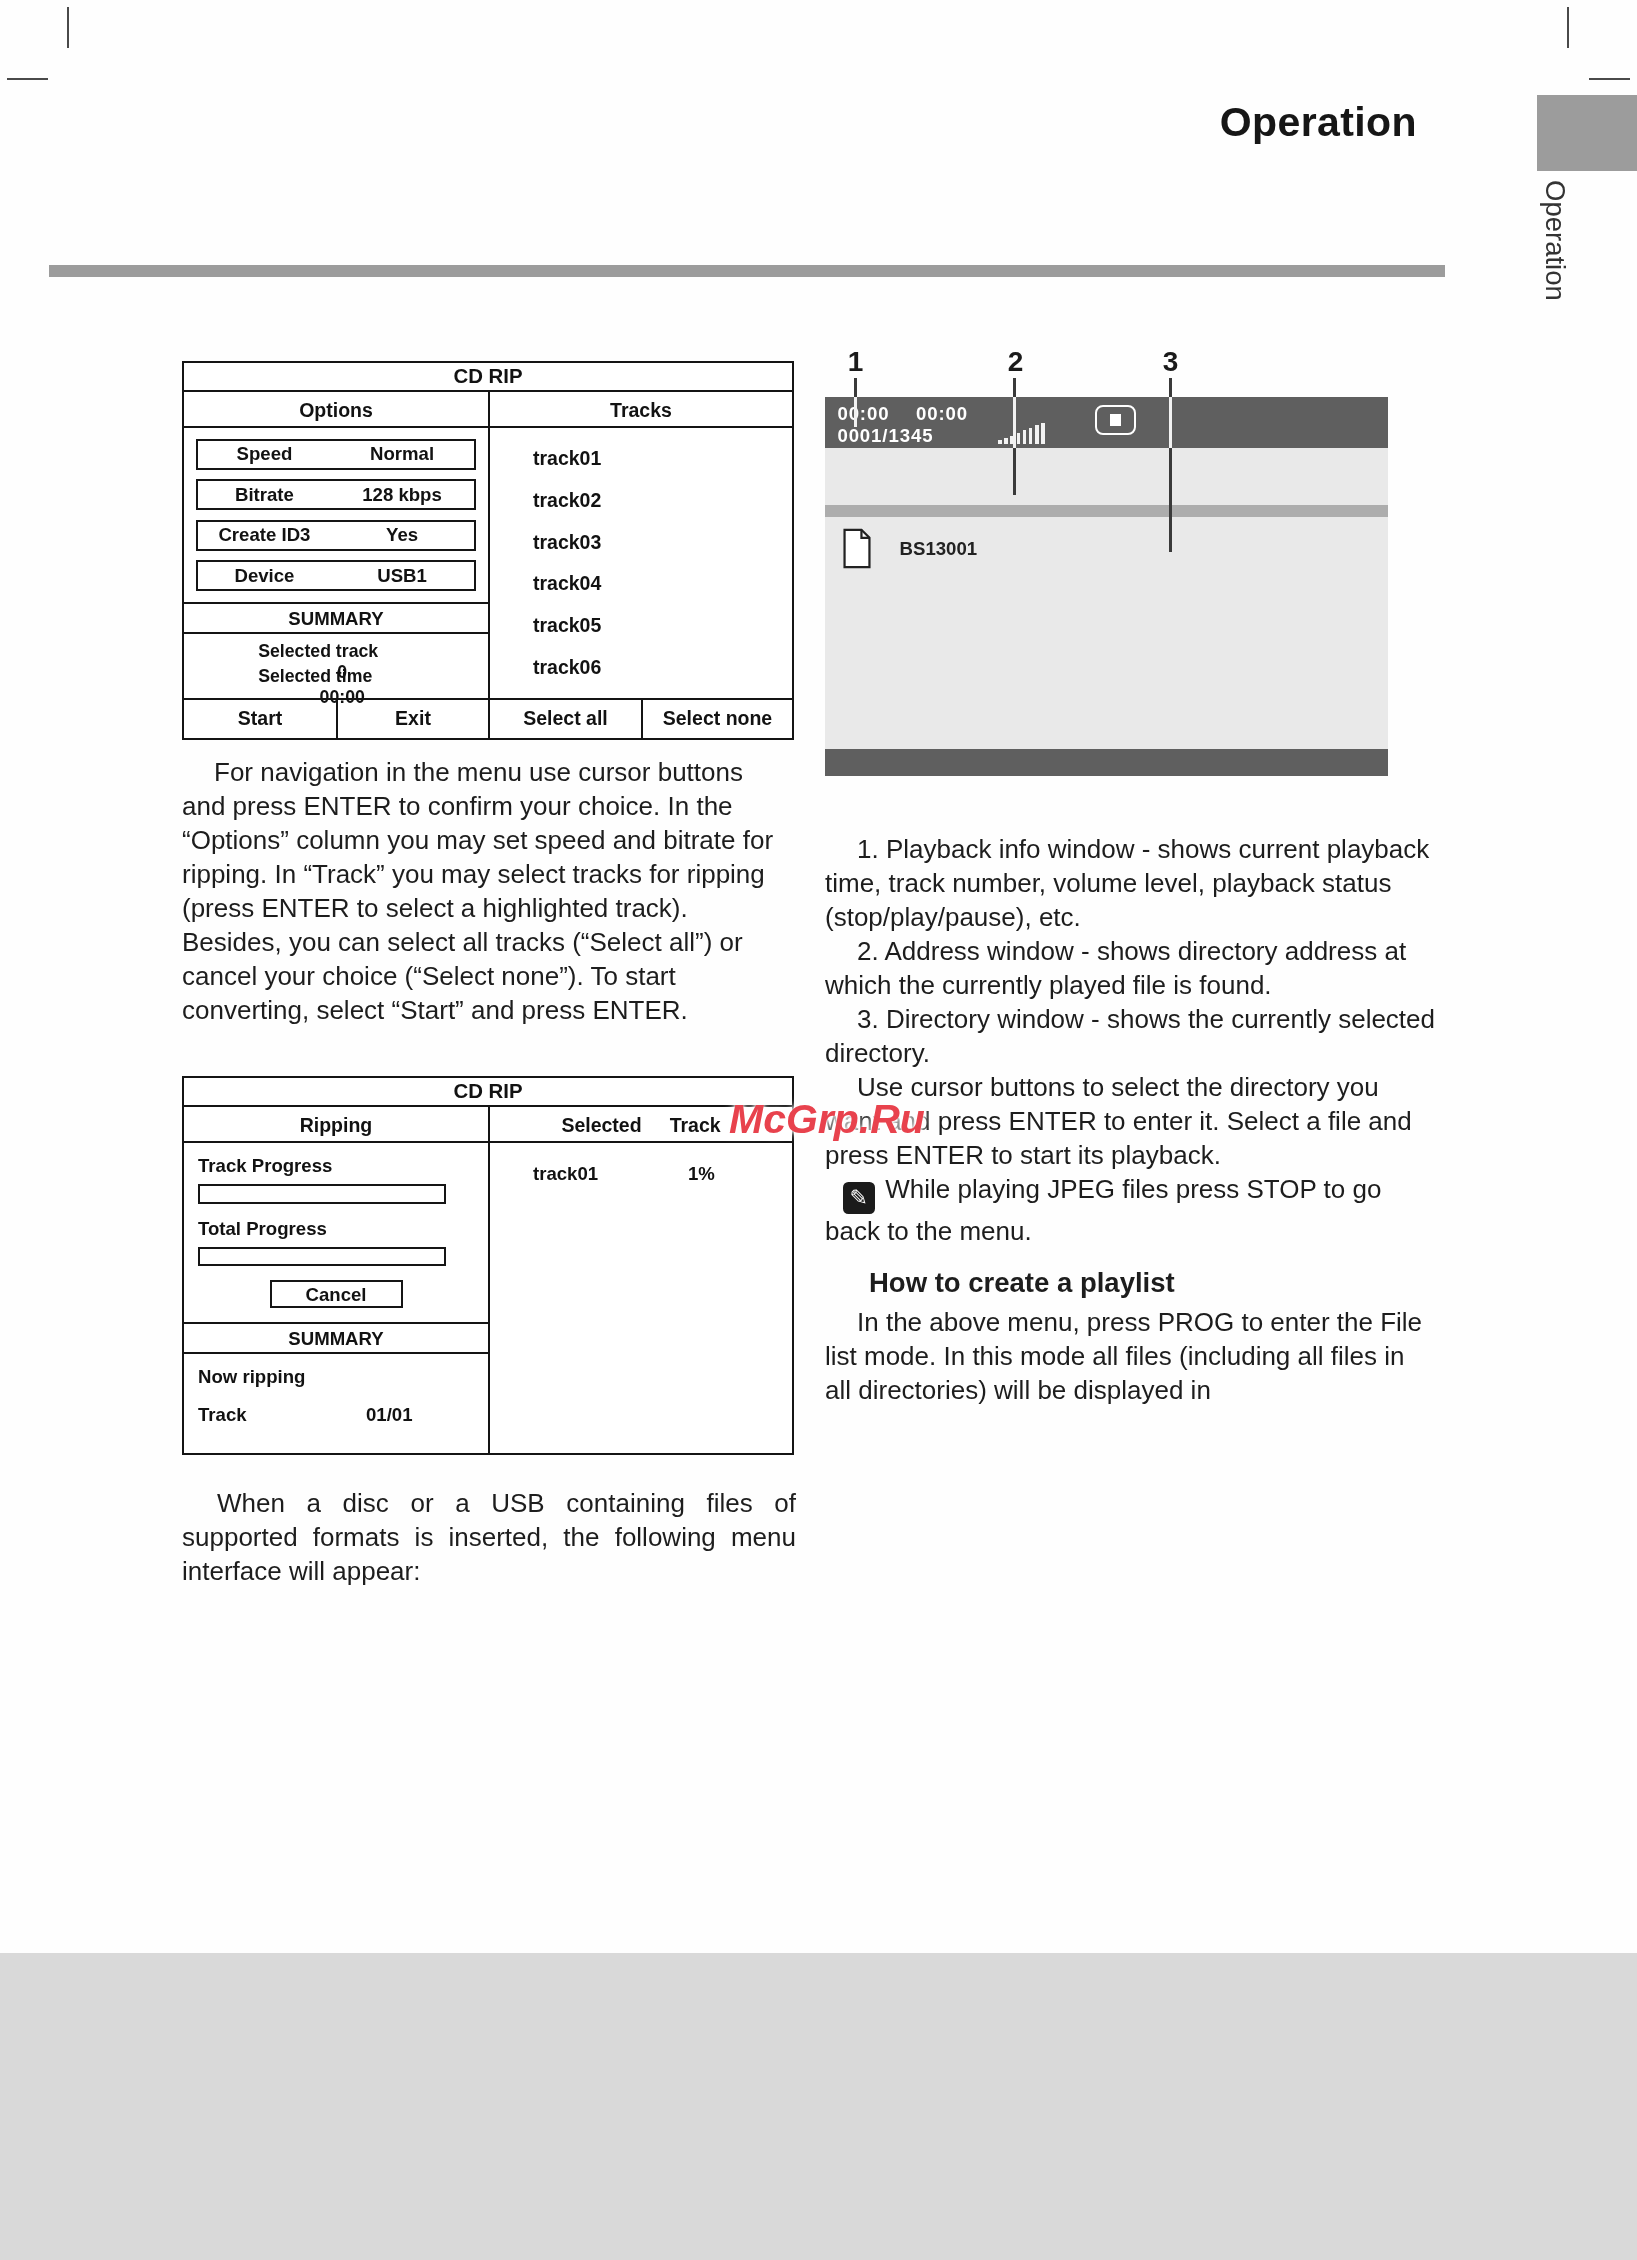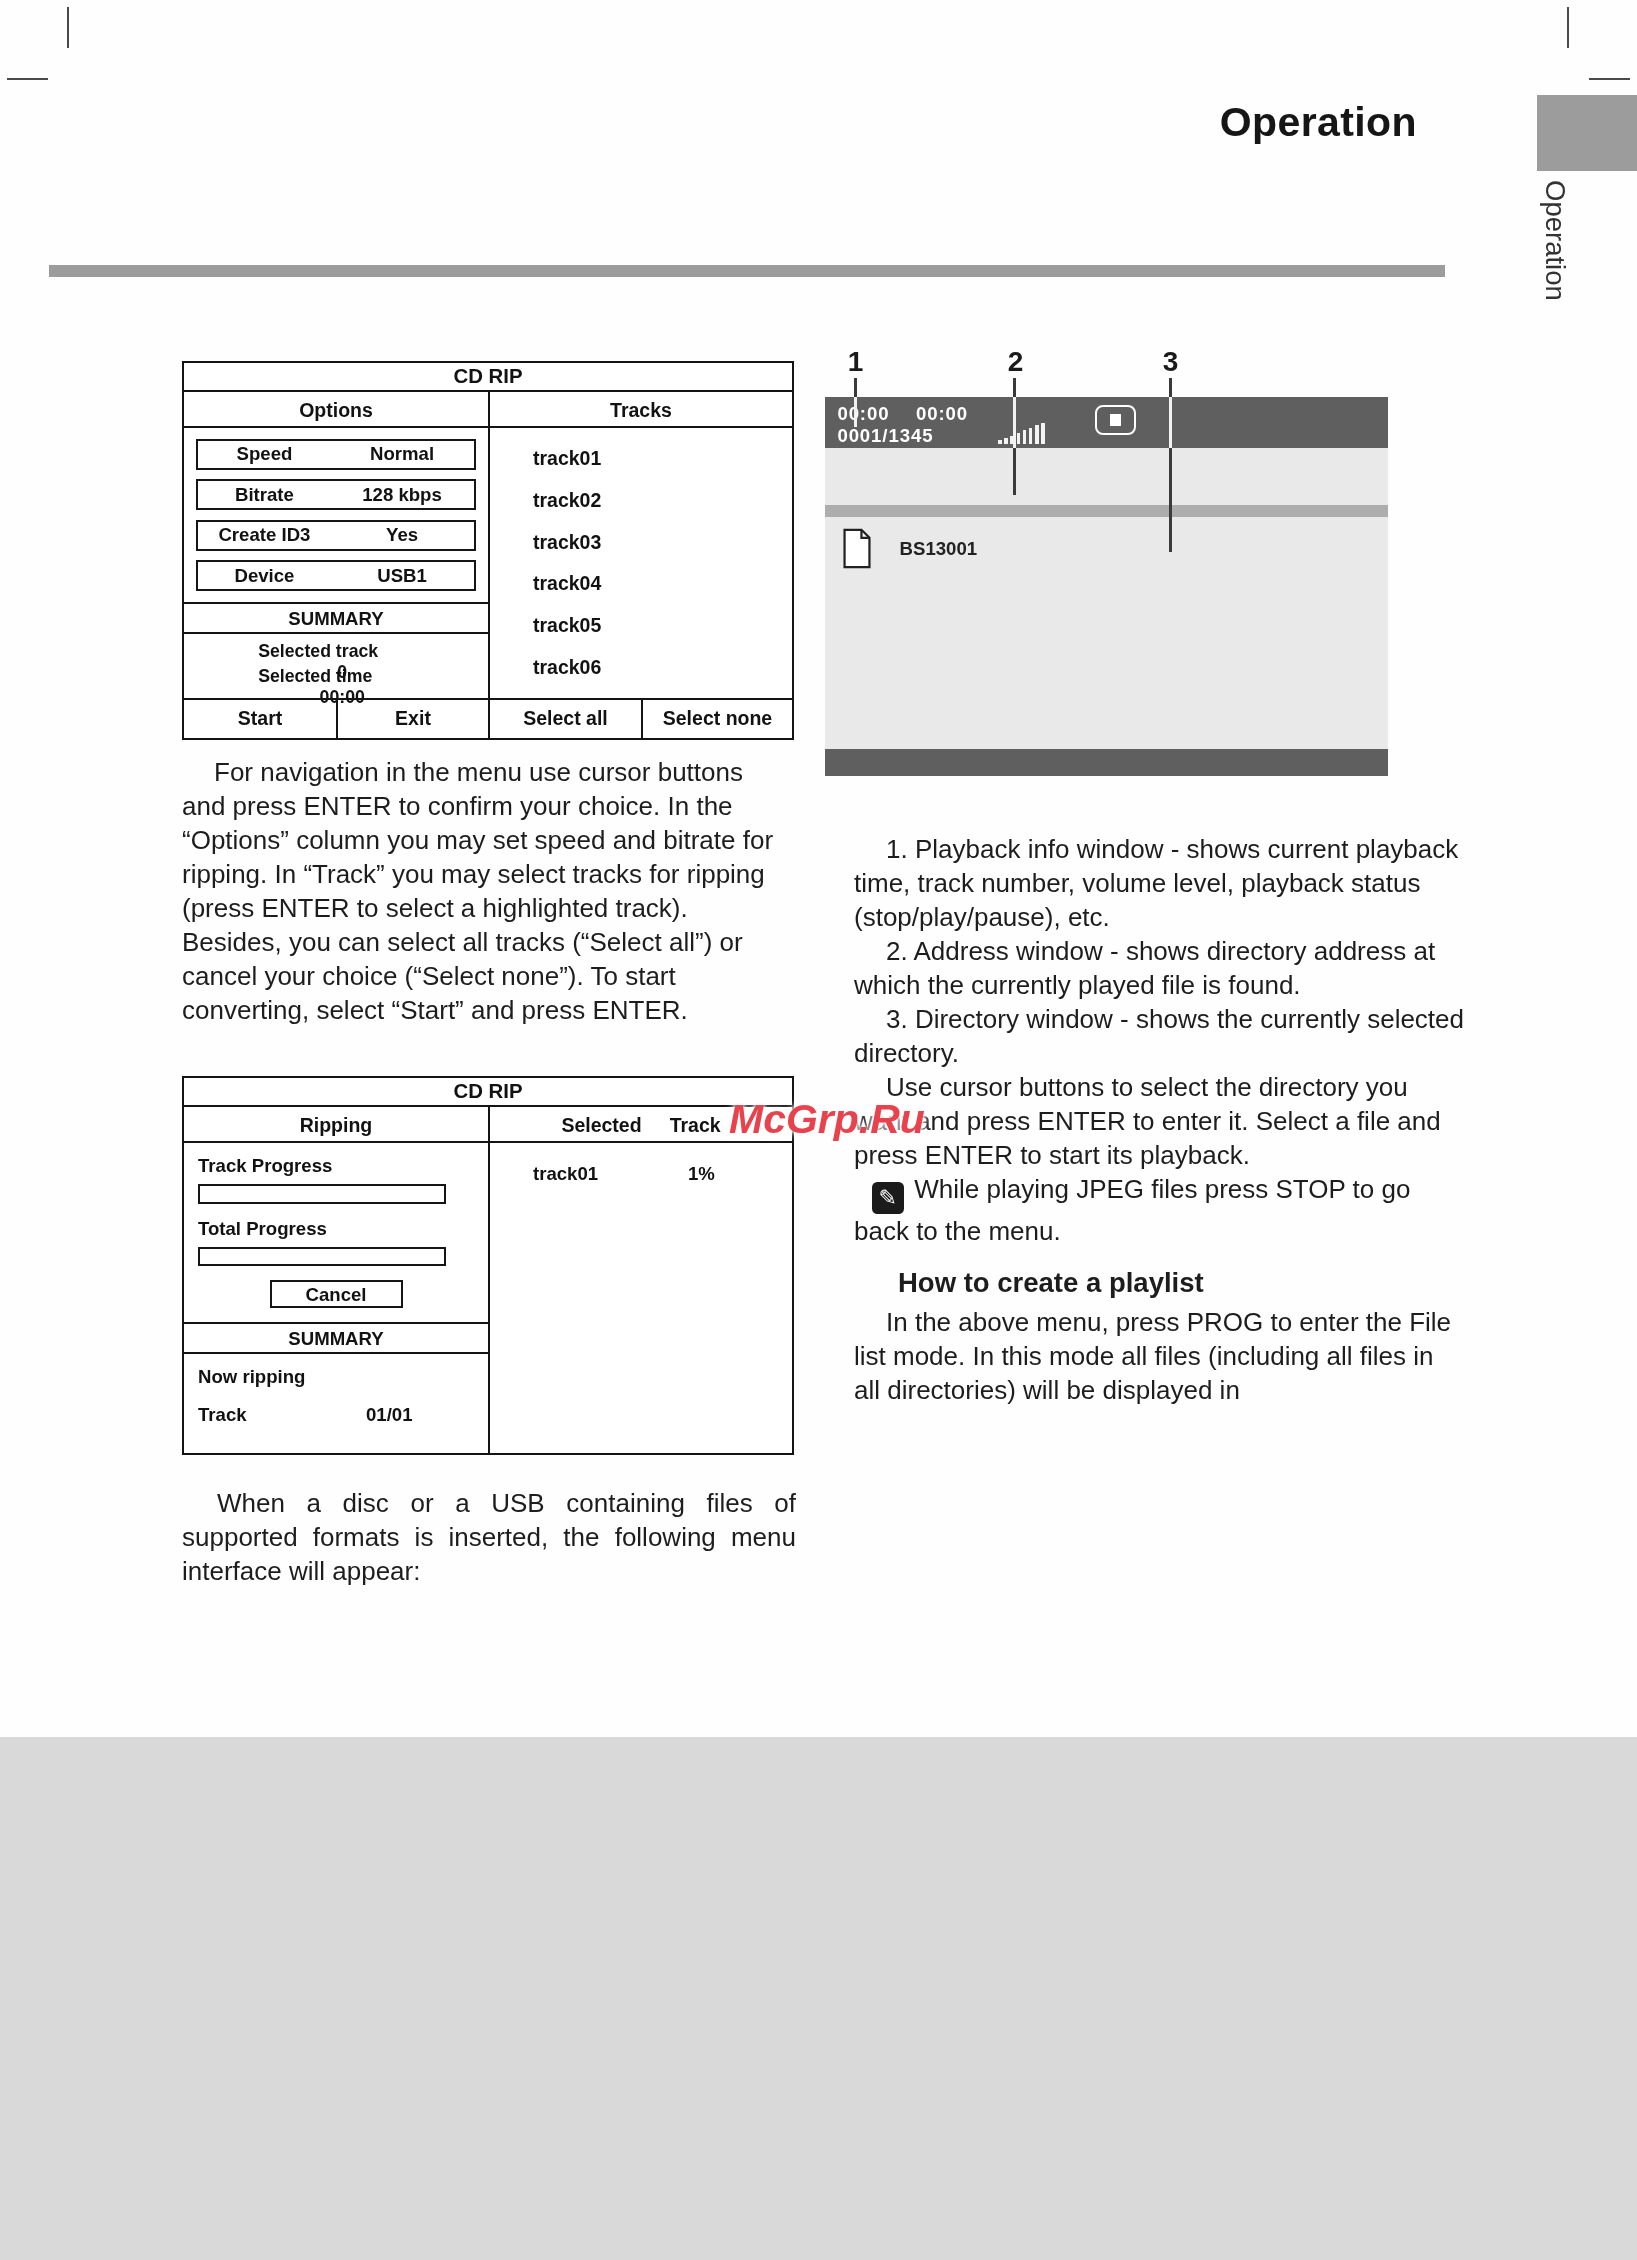--- a/index.html
+++ b/index.html
@@ -1,18 +1,18 @@
 <!DOCTYPE html>
 <html style="font-size:14px"><head>
 <meta charset="utf-8">
 <style>
   * { box-sizing: border-box; }
   html,body { margin:0; padding:0; background:#d9d9d9; }
   .page {
-    position:relative; width:1638px; height:1737px; background:#fefefe;
+    position:relative; width:1638px; height:1953px; background:#fefefe;
     font-family:"Liberation Sans","DejaVu Sans",sans-serif; color:#1c1c1c; overflow:hidden;
   }
   .abs { position:absolute; }
 
   
   .crop { position:absolute; background:#4a4a4a; }
 
   
   .page-title { left:974px; top:99px; width:443px; text-align:right;
     font-size:41px; font-weight:bold; color:#161616; letter-spacing:0.4px; }
@@ -79,21 +79,21 @@
   .addr-strip { position:absolute; left:0; top:108px; width:100%; height:11.5px; background:#adadad; }
   .file-row { position:absolute; left:16px; top:131px; display:flex; align-items:center; }
   .file-label { margin-left:26.6px; font-size:18.6px; font-weight:bold; color:#222; }
   .screen-bottombar { position:absolute; left:0; top:352px; width:100%; height:26.6px; background:#5f5f5f; }
 
   
   .para { font-size:26px; line-height:34px; color:#1d1d1d; }
   .indent { text-indent:32px; }
   .left-para1 { left:182px; top:755px; width:606px; }
   .left-para2 { left:182px; top:1486px; width:614px; text-align:justify; text-indent:35px; }
-  .right-col { left:825px; top:832px; width:612px;margin-left:29px; }
+  .right-col { left:825px; top:832px; width:612px; }
   .right-col p { margin:0; }
   .note-icon { display:inline-flex; width:32px; height:32px; background:#1b1b1b; border-radius:5.3px;
     color:#fff; font-size:22px; align-items:center; justify-content:center;
     vertical-align:-7px; margin:0 10.6px 0 17.7px; text-indent:0; }
   .playlist-heading { font-size:27.5px; font-weight:bold; margin:17.7px 0 5.3px 0 !important; text-indent:44px; }
 
   
   .watermark { left:729px; top:1096px; font-size:41px; font-style:italic; font-weight:bold;
     color:#e8424d; z-index:6;
     text-shadow:0 0 3.5px #fff, 0 0 6.2px #fff, 0 0 10.6px #fff; }

